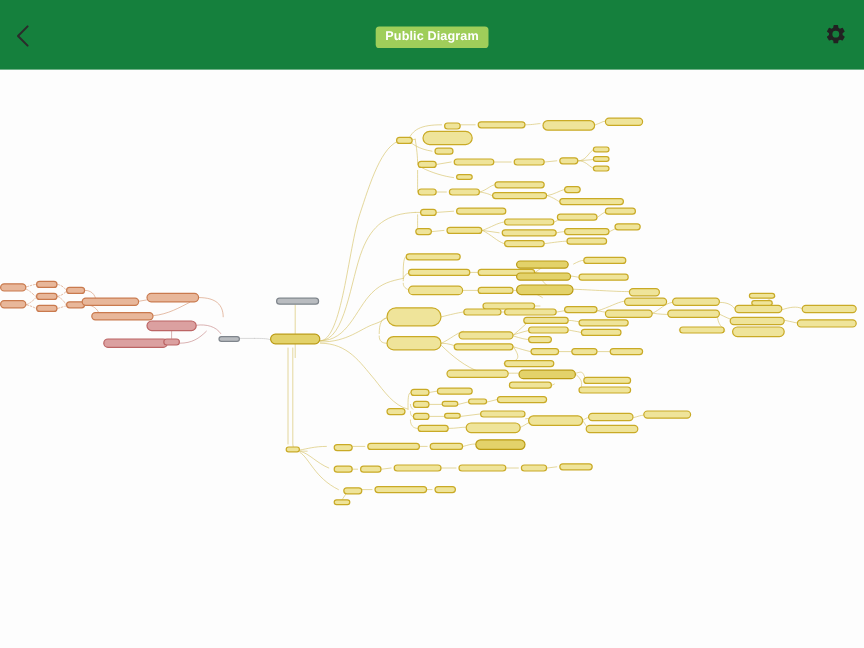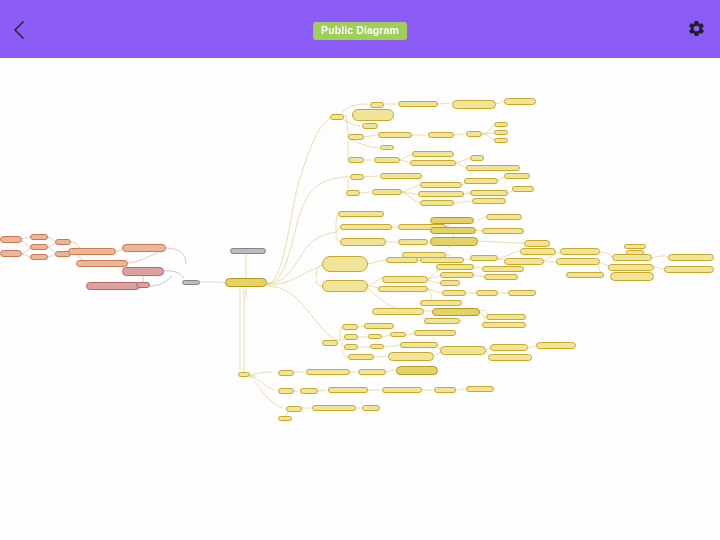--- a/index.html
+++ b/index.html
@@ -8,21 +8,21 @@
   body{
     background:#fdfdfd;
     font-family:"Liberation Sans", sans-serif;
     -webkit-font-smoothing:antialiased;
   }
   #app{ position:relative; width:720px; height:540px; background:#fdfdfd; }
 
   
   #header{
     position:absolute; left:0; top:0; width:720px; height:58px;
-    background:#8b5cf6; z-index:40;
+    background:#15803d; z-index:40;
   }
   #back-btn{
     position:absolute; left:4px; top:16px; width:30px; height:28px;
     display:flex; align-items:center; justify-content:center;
     cursor:pointer; background:transparent; border:0;
   }
   #back-btn svg{ display:block; }
   #title-badge{
     position:absolute; left:50%; top:22px; transform:translateX(-50%);
     background:#9fce5a; color:#ffffff;

